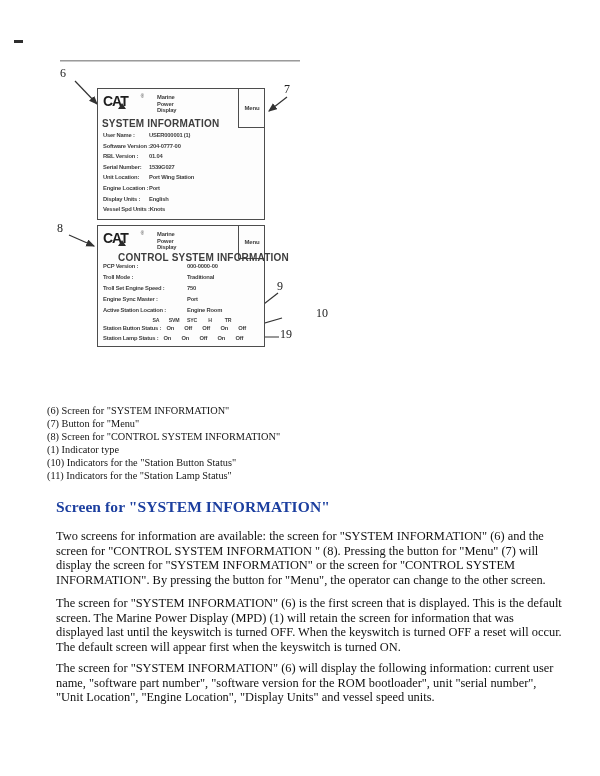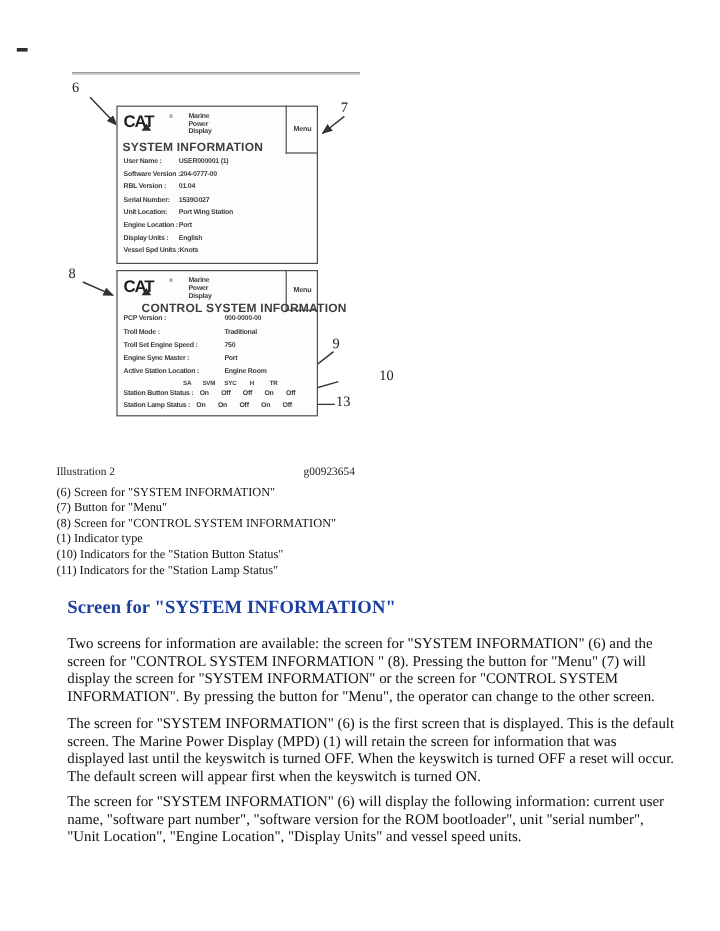--- a/index.html
+++ b/index.html
@@ -87,21 +87,21 @@
     <line x1="278" y1="293" x2="242" y2="321" stroke="#333" stroke-width="1.2" marker-end="url(#ah)"></line>
     <line x1="282" y1="318" x2="244" y2="329" stroke="#333" stroke-width="1.2" marker-end="url(#ah)"></line>
     <line x1="279" y1="337" x2="243" y2="337" stroke="#333" stroke-width="1.2" marker-end="url(#ah)"></line>
   </svg>
 
   <div class="callout" style="left:60px; top:66px;">6</div>
   <div class="callout" style="left:284px; top:82px;">7</div>
   <div class="callout" style="left:57px; top:221px;">8</div>
   <div class="callout" style="left:277px; top:279px;">9</div>
   <div class="callout" style="left:280px; top:306px;margin-left:36px;">10</div>
-  <div class="callout" style="left:280px; top:327px;">13</div>
+  <div class="callout" style="left:280px; top:327px;">19</div>
 
   <div class="screen screen1">
     <div class="menu-btn">
       <span>Menu</span>
     </div>
     <div class="brand">
       <div class="cat-logo">
         <span>CAT</span>
         <span class="cat-tri"></span>
       </div>
@@ -206,24 +206,20 @@
     <div class="ind-row lamp">
       <span class="lbl">Station Lamp Status :</span>
       <span class="cell">On</span>
       <span class="cell">On</span>
       <span class="cell">Off</span>
       <span class="cell">On</span>
       <span class="cell">Off</span>
     </div>
   </div>
 
-  <div class="ill-line">
-    <span>Illustration 2</span>
-    <span class="ill-num">g00923654</span>
-  </div>
   <div class="cap-items">
     <div>(6) Screen for "SYSTEM INFORMATION"</div>
     <div>(7) Button for "Menu"</div>
     <div>(8) Screen for "CONTROL SYSTEM INFORMATION"</div>
     <div>(1) Indicator type</div>
     <div>(10) Indicators for the "Station Button Status"</div>
     <div>(11) Indicators for the "Station Lamp Status"</div>
   </div>
 
 

